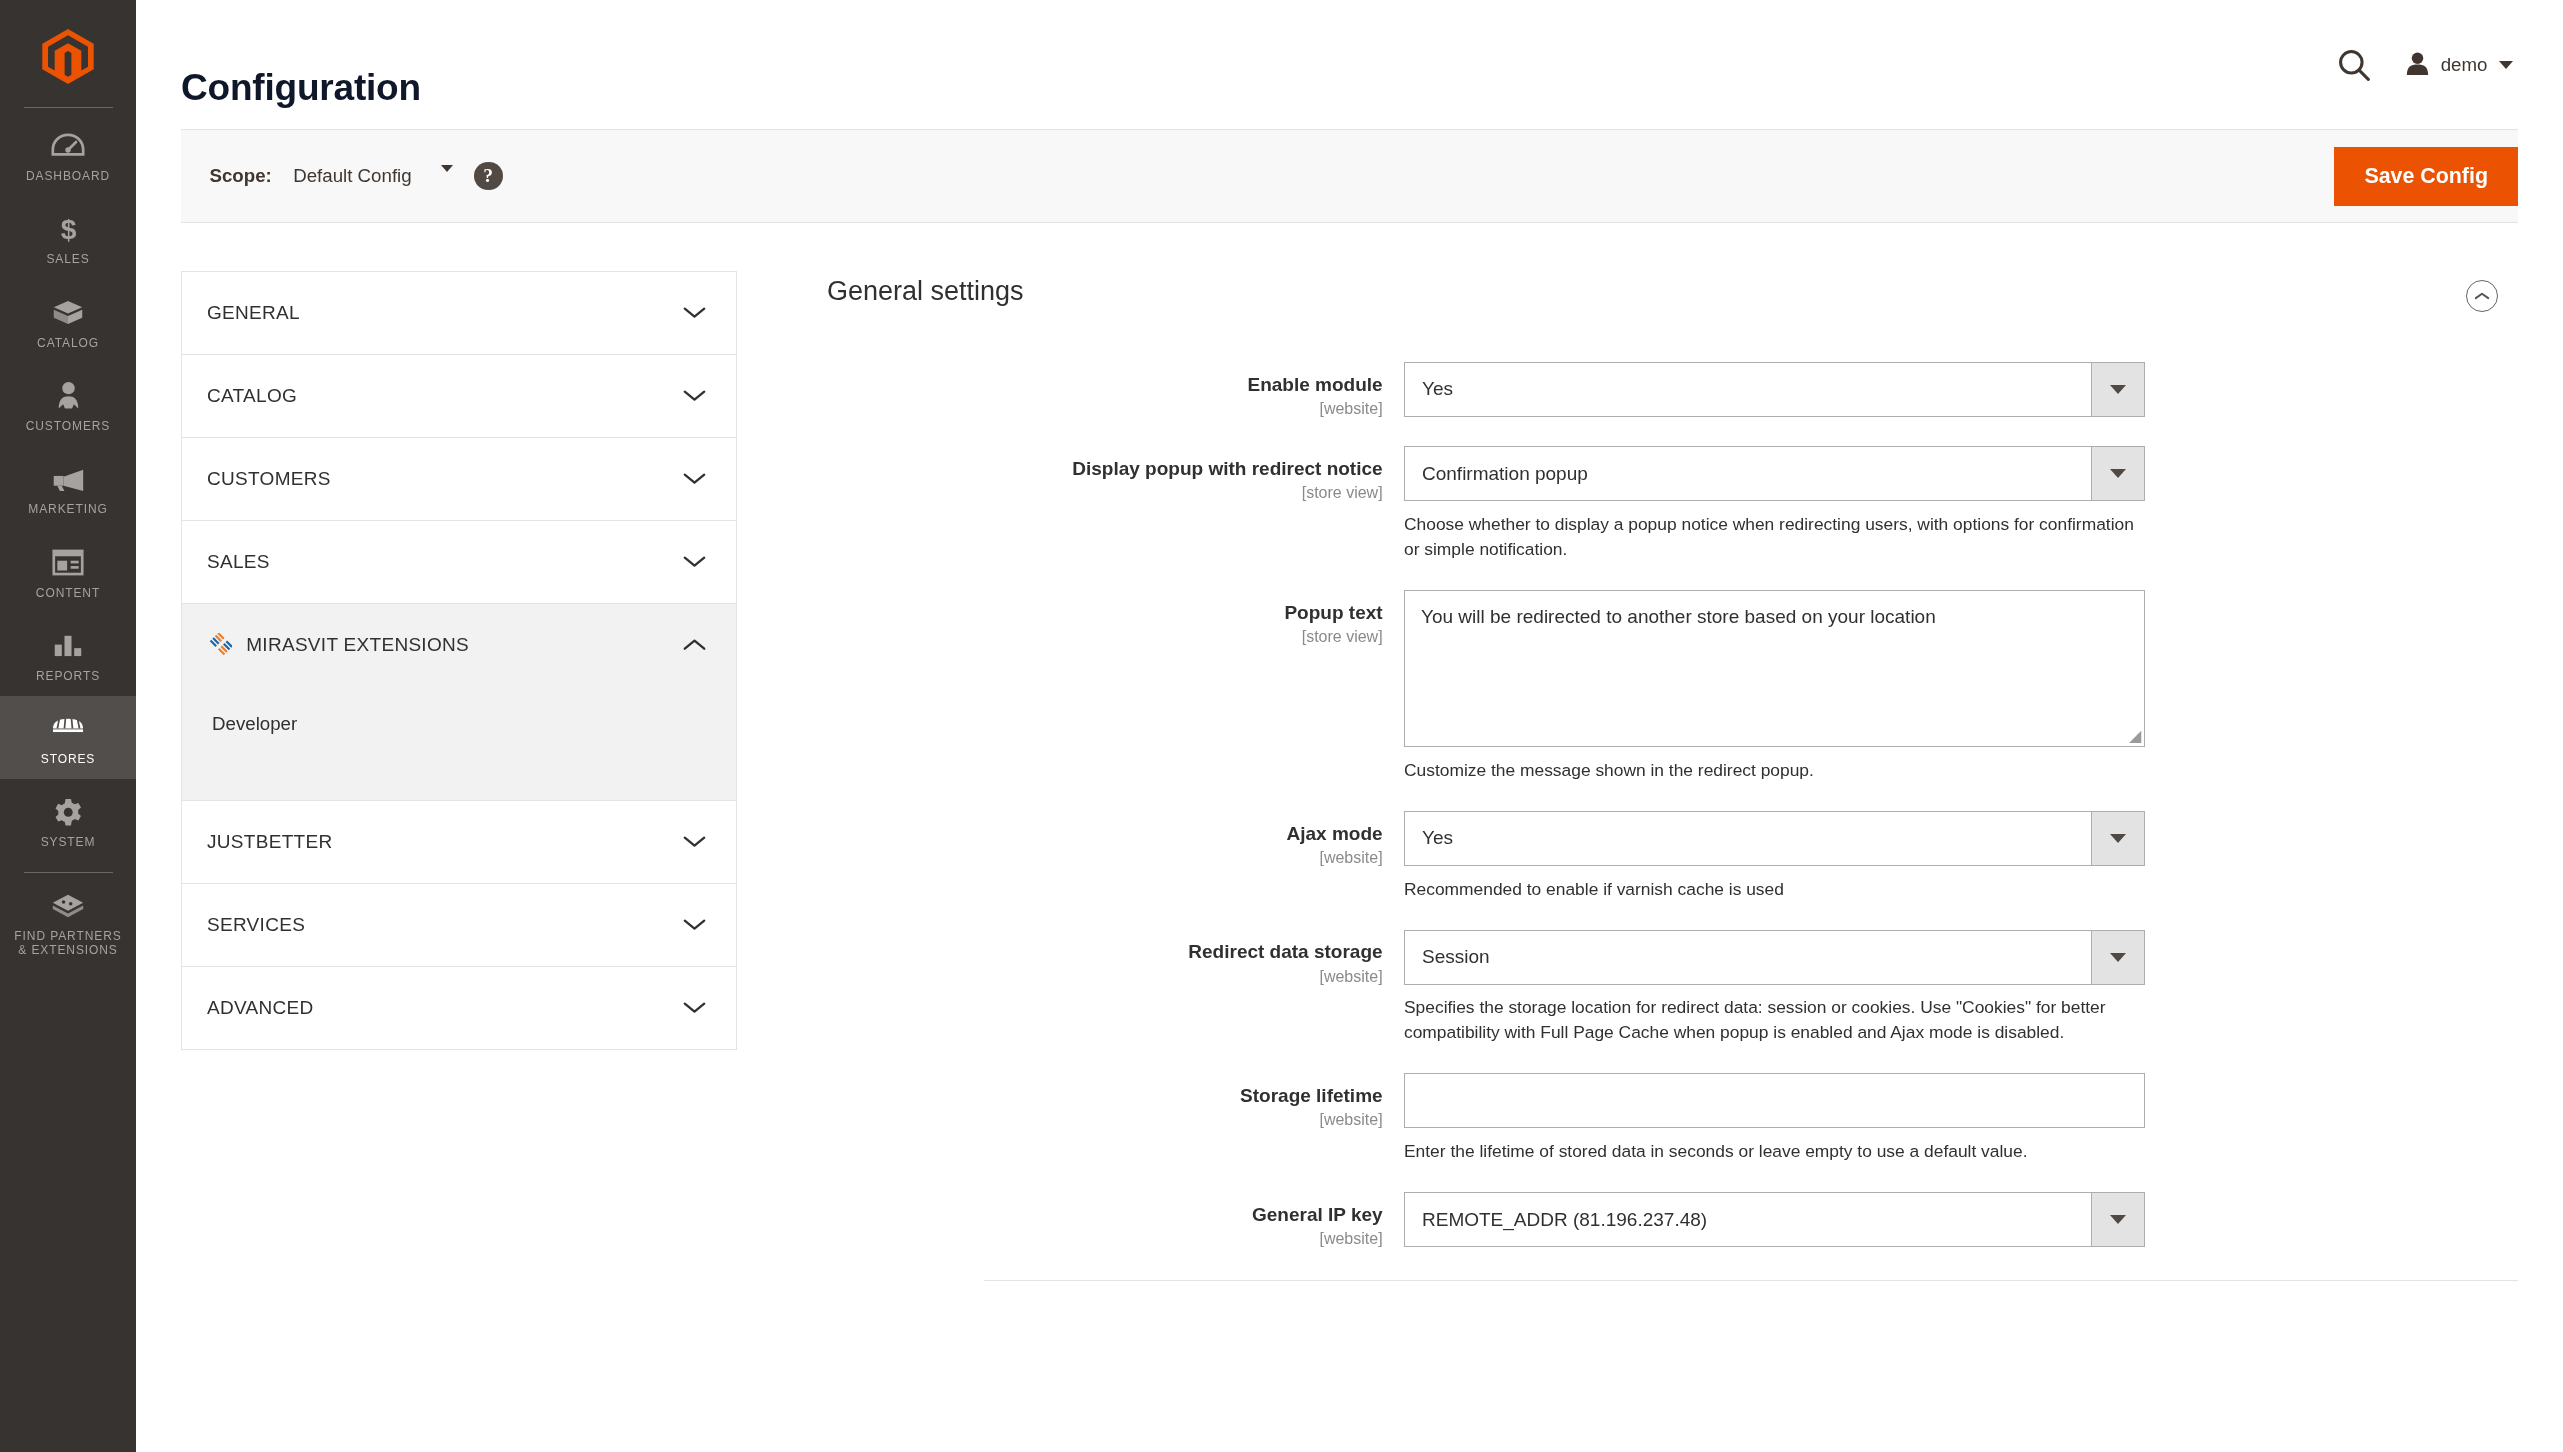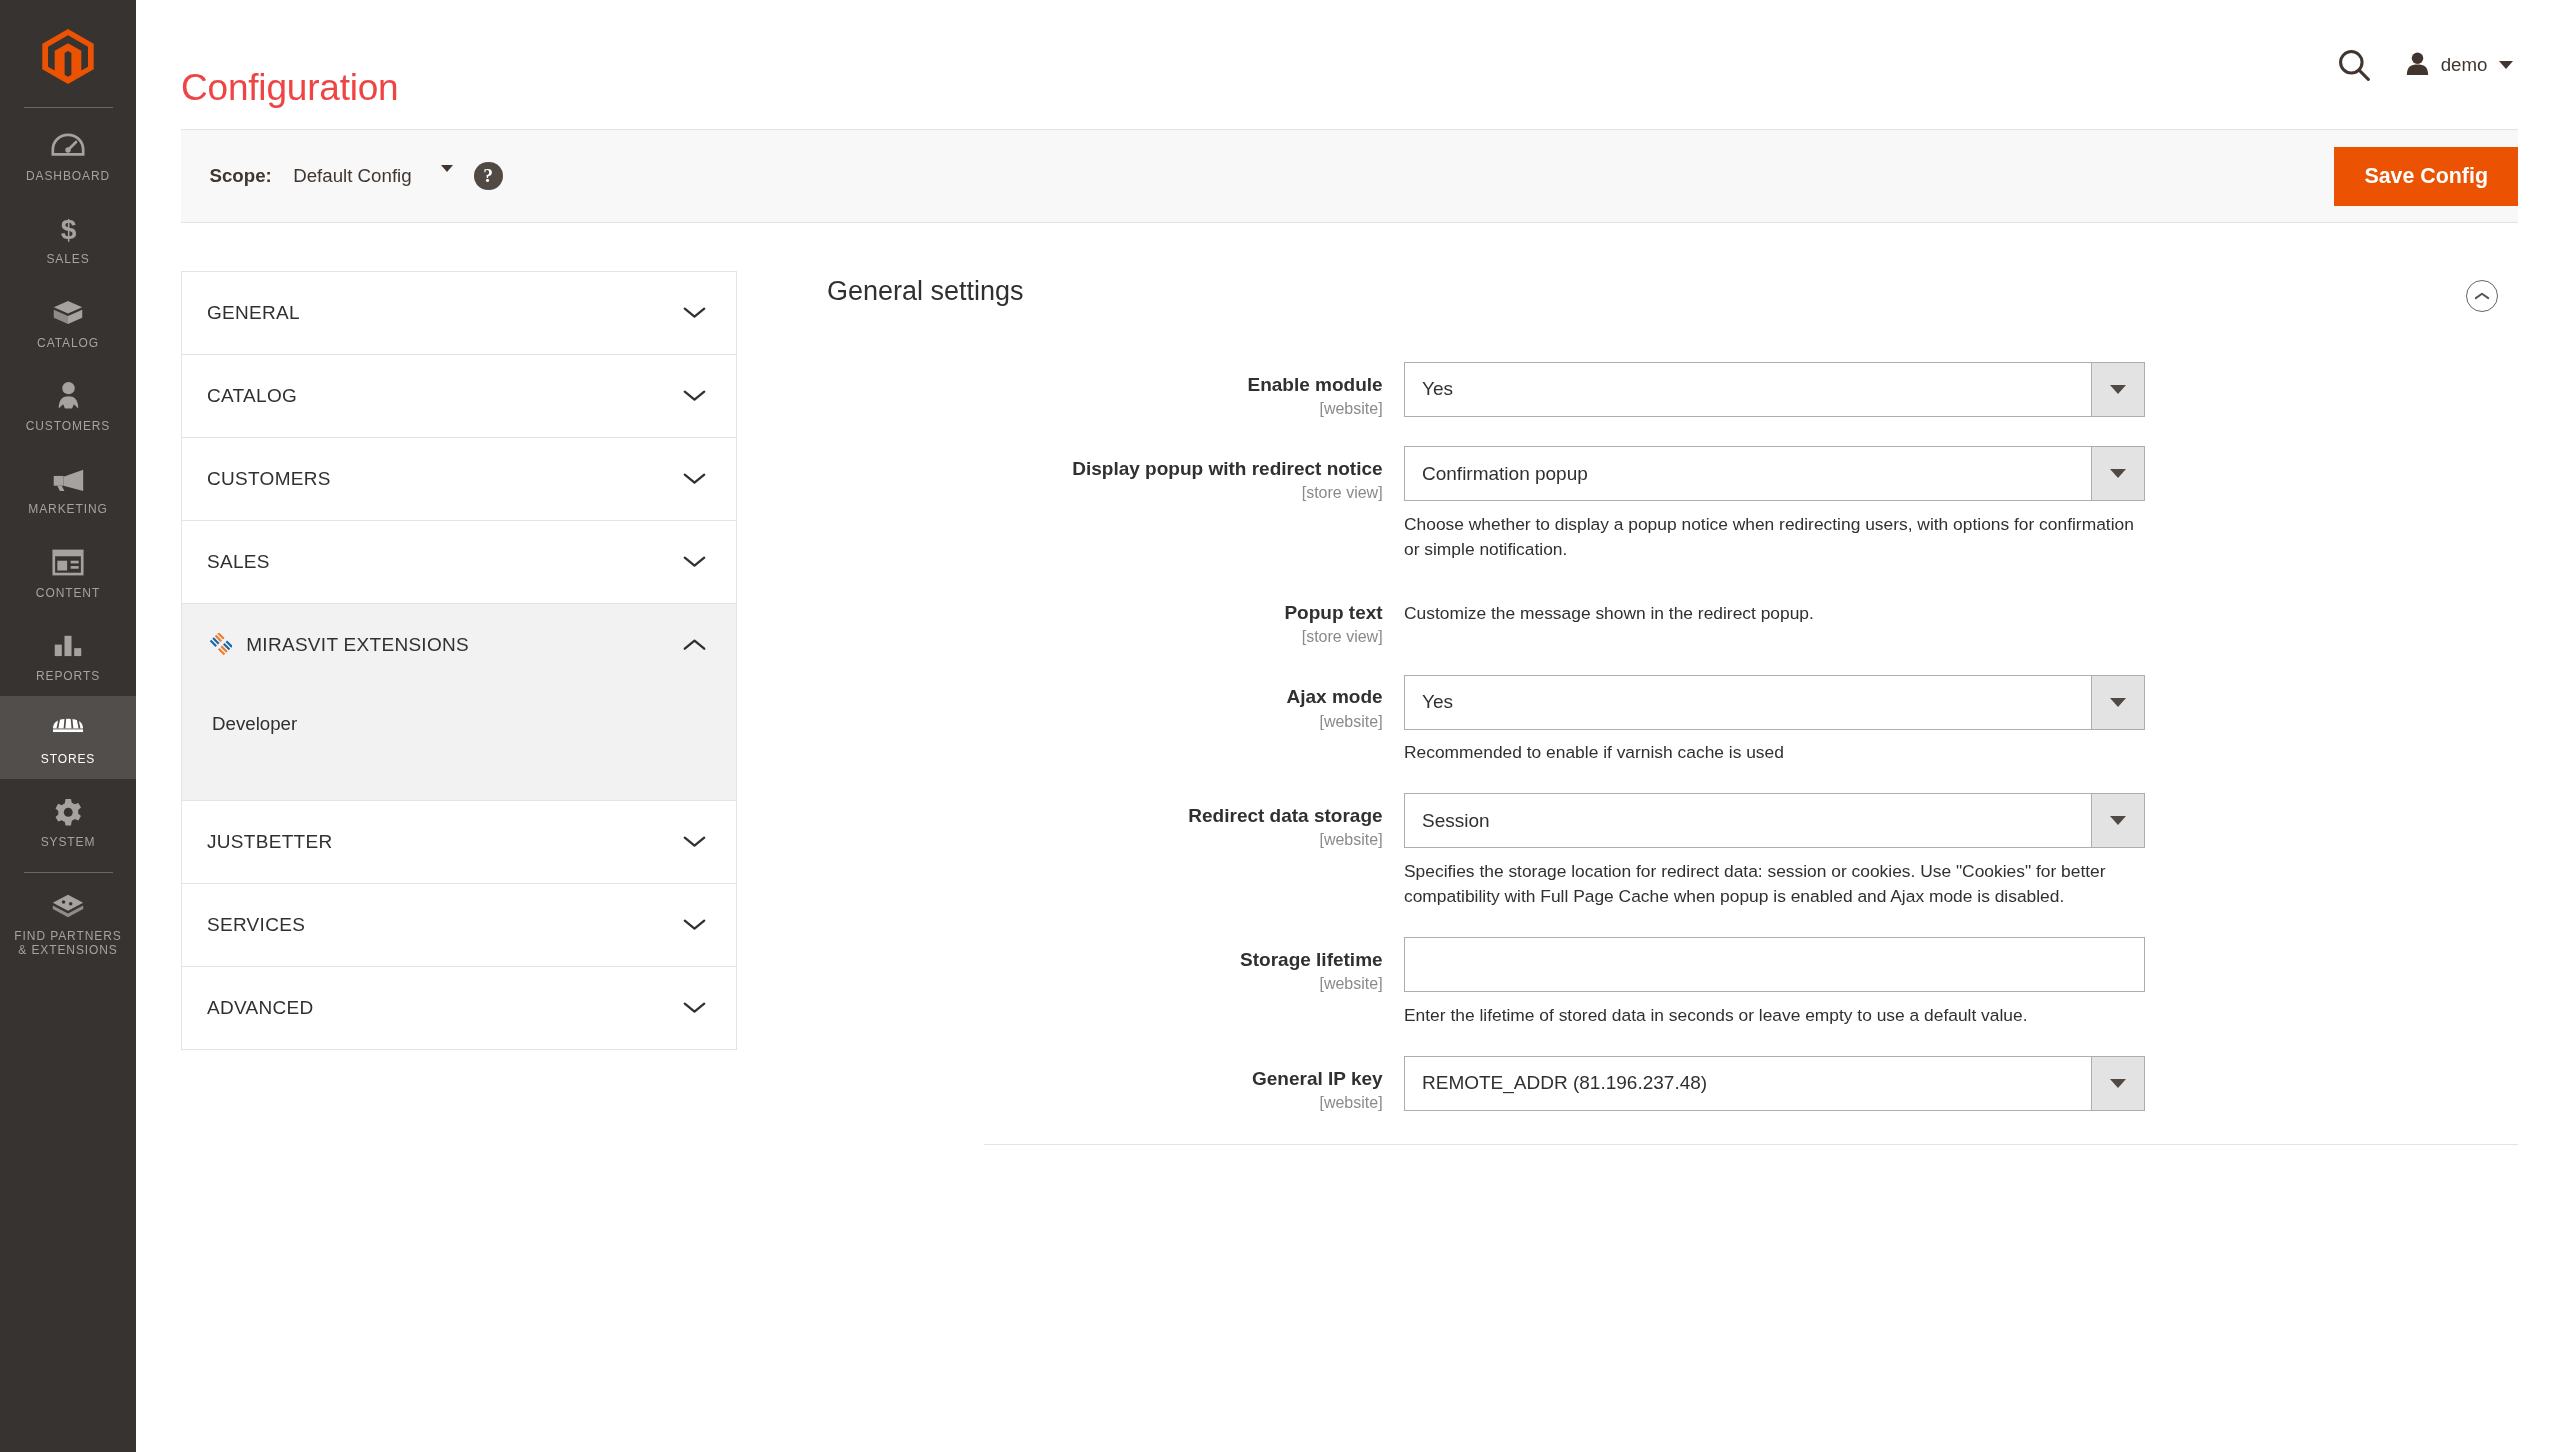--- a/index.html
+++ b/index.html
@@ -37,21 +37,21 @@
   .nav-item.active .nav-label { color: #ffffff; }
 
   
   .main-col { flex: 1; height: 1453px; background:#ffffff; display:flex; flex-direction:column; position:relative; }
 
   
   .page-header {
     height: 129px; display:flex; align-items:center; justify-content:space-between;
     padding: 0 50px 0 45px; background:#ffffff;
   }
-  .page-title { font-size: 37px; color: #ef4444; font-weight: 400; letter-spacing: -0.2px; margin-top: 46px; }
+  .page-title { font-size: 37px; color: #0f172a; font-weight: 700; letter-spacing: -0.2px; margin-top: 46px; }
   .header-right { display:flex; align-items:center; gap: 34px; }
   .search-btn { width: 37px; height: 37px; display:flex; align-items:center; justify-content:center; cursor:pointer; }
   .user-menu { display:flex; align-items:center; gap: 11.6px; cursor:pointer; }
   .user-name { font-size: 18.7px; color:#41362f; }
   .caret-dn { width:0;height:0;border-left:7.1px solid transparent;border-right:7.1px solid transparent;border-top:8px solid #41362f; }
 
   
   .scope-bar {
     height: 94px; background:#f8f8f8; border-top:0.9px solid #e3e3e3; border-bottom:0.9px solid #e3e3e3;
     margin: 0 45px 0 45px;
@@ -450,20 +450,24 @@
               <div class="hint">Choose whether to display a popup notice when redirecting users, with options for confirmation or simple notification.</div>
             </div>
           </div>
 
           <div class="field-row">
             <div class="field-label">
               <div class="fl-title">Popup text</div>
               <div class="fl-scope">[store view]</div>
             </div>
             <div class="field-ctrl">
+              <div style="position:relative;width:741px;">
+                <div class="area-box">You will be redirected to another store based on your location</div>
+                <span class="area-grip">◢</span>
+              </div>
               <div class="hint">Customize the message shown in the redirect popup.</div>
             </div>
           </div>
 
           <div class="field-row">
             <div class="field-label">
               <div class="fl-title">Ajax mode</div>
               <div class="fl-scope">[website]</div>
             </div>
             <div class="field-ctrl">

